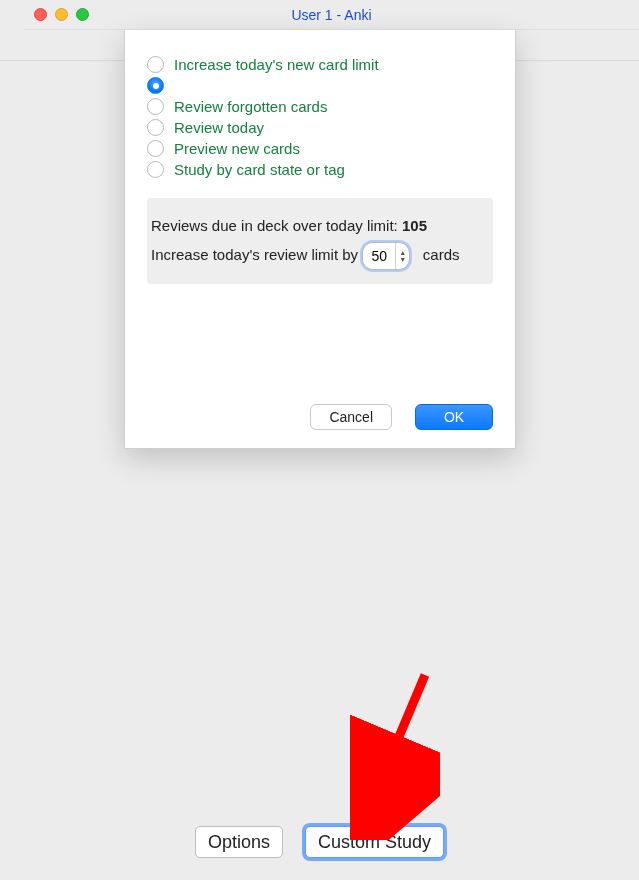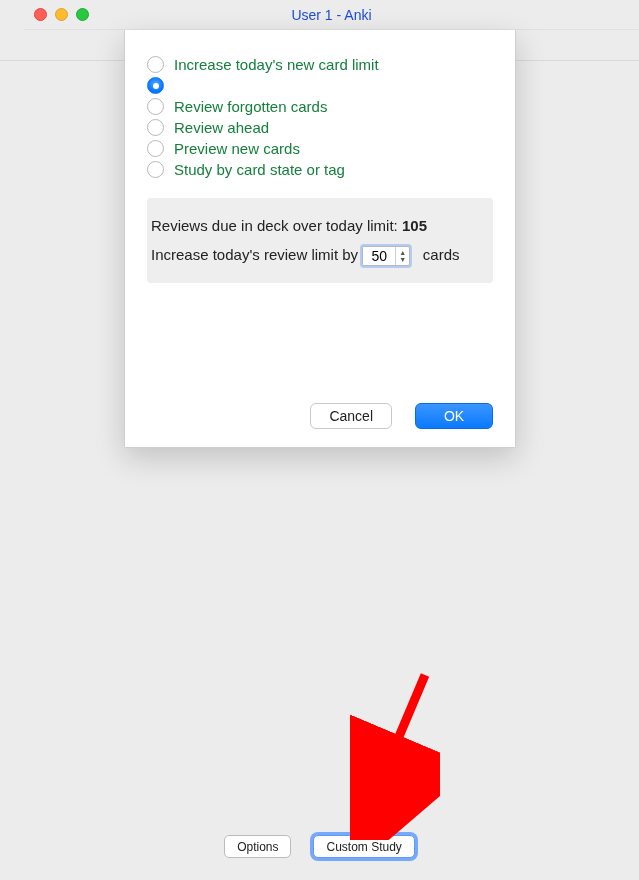--- a/index.html
+++ b/index.html
@@ -94,23 +94,23 @@
     font-size:15px;
     line-height:1.9;
   }
   .panel .row1 b { font-weight:700; }
 
   .stepper {
     display:inline-flex;
     align-items:stretch;
     vertical-align:middle;
     border:1px solid #b8b8b8;
-    border-radius:2px;
-    background:#fff;
-    height:20px;
+    border-radius:11px;
+    background:#fff;
+    height:28px;
     overflow:hidden;
     box-shadow: 0 0 0 2px rgba(70,140,255,0.35);
     justify-content: center;
   }
   .stepper input {
     width:32px; border:none; outline:none;
     text-align:center; font-size:14px;
     padding:0 2px;
     font-family:inherit;
   }
@@ -148,23 +148,23 @@
     min-width:78px;
   }
 
   
   .bottom-buttons {
     position:absolute;
     left:0; right:0; bottom:22px;
     display:flex; justify-content:center; gap:6px;
   }
   .bbtn {
-    height:23px;
+    height:32px;
     padding:0 12px;
-    font-size:12px;
+    font-size:18px;
     border-radius:5px;
     background:#fff;
     border:1px solid #bcbcbc;
     display:inline-flex; align-items:center;
     cursor:default;
   }
   .bbtn.focused {
     box-shadow: 0 0 0 3px rgba(70,140,255,0.7);
     border-color:#5a9cff;
     margin-left:16px;
@@ -200,21 +200,21 @@
     </div>
     <div class="radio-row">
       <span class="radio selected"></span>
     </div>
     <div class="radio-row">
       <span class="radio"></span>
       <span>Review forgotten cards</span>
     </div>
     <div class="radio-row">
       <span class="radio"></span>
-      <span>Review ahead</span>
+      <span>Review today</span>
     </div>
     <div class="radio-row">
       <span class="radio"></span>
       <span>Preview new cards</span>
     </div>
     <div class="radio-row">
       <span class="radio"></span>
       <span>Study by card state or tag</span>
     </div>
   </div>

